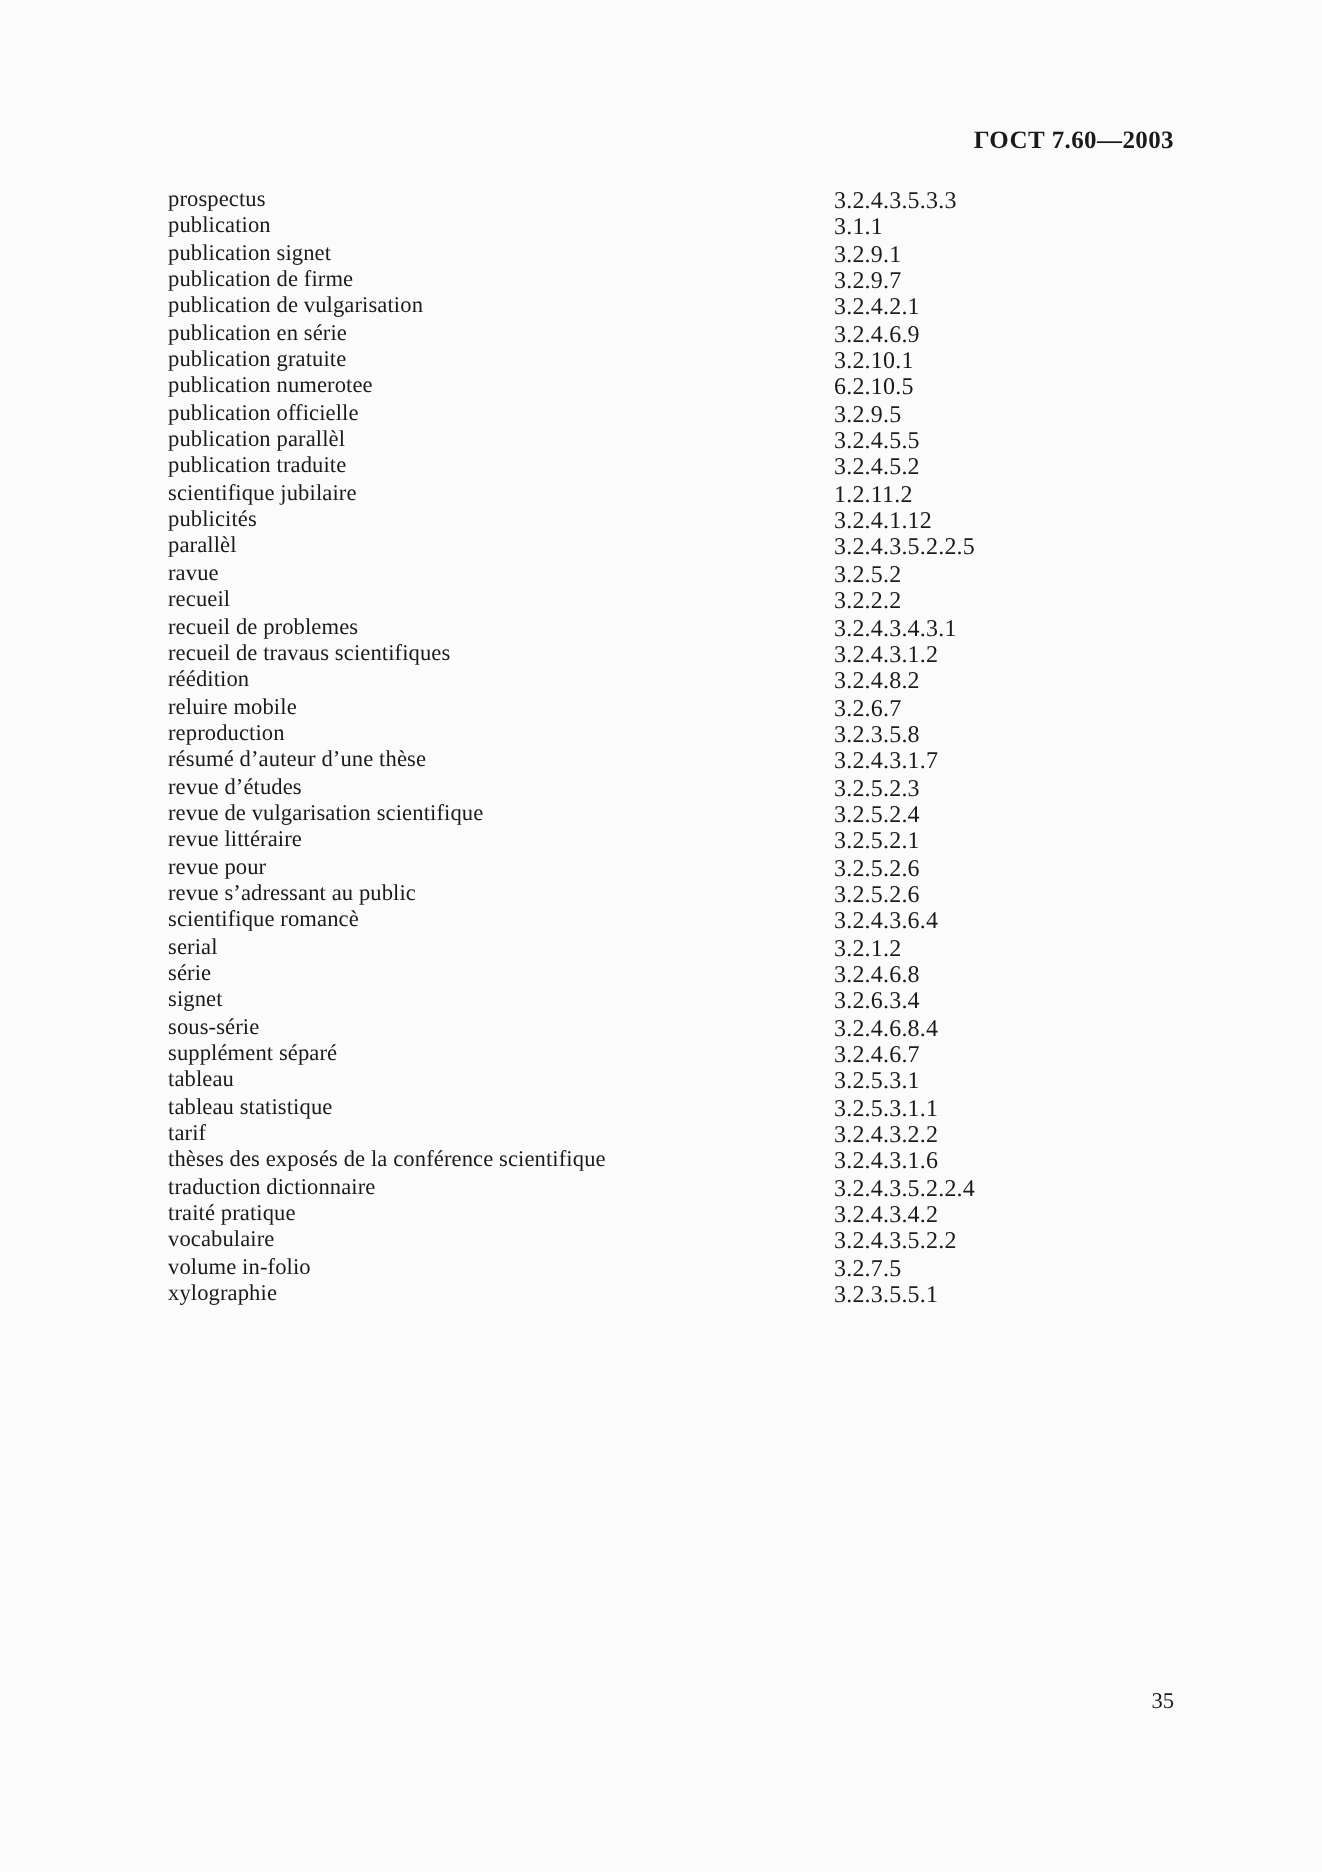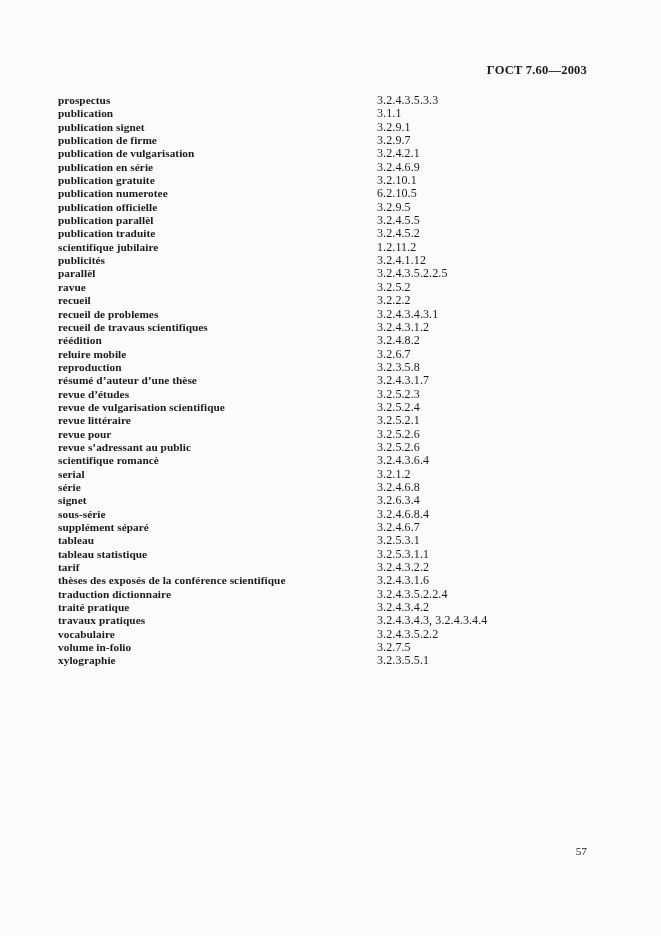--- a/index.html
+++ b/index.html
@@ -14,20 +14,21 @@
     font-family: "Liberation Serif", "DejaVu Serif", serif;
     color: #1a1a1a;
     position: relative;
     overflow: hidden;
     -webkit-font-smoothing: antialiased;
   }
 
   .page {
     position: absolute;
     inset: 0;
+    margin-left: 40px;
   }
 
   
   .page-header {
     position: absolute;
     top: 63px;
     right: 74px;
     font-size: 12.5px;
     font-weight: bold;
     letter-spacing: 0.2px;
@@ -44,24 +45,24 @@
 
   .index-entry {
     position: relative;
     height: 13.35px;
     line-height: 13.35px;
     white-space: nowrap;
   }
 
   .entry-term {
     position: absolute;
-    left: 14px;
+    left: 0;
     top: 0;
     font-size: 11.3px;
-    font-weight: bold;
+    font-weight: normal;
     letter-spacing: 0.05px;
   }
 
   .entry-ref {
     position: absolute;
     left: 333px;
     top: 0;
     font-size: 12px;
     font-weight: normal;
     letter-spacing: 0.1px;
@@ -234,32 +235,28 @@
       </div>
       <div class="index-entry">
         <span class="entry-term">traduction dictionnaire</span>
         <span class="entry-ref">3.2.4.3.5.2.2.4</span>
       </div>
       <div class="index-entry">
         <span class="entry-term">traité pratique</span>
         <span class="entry-ref">3.2.4.3.4.2</span>
       </div>
       <div class="index-entry">
-        <span class="entry-term">travaux pratiques</span>
-        <span class="entry-ref">3.2.4.3.4.3, 3.2.4.3.4.4</span>
-      </div>
-      <div class="index-entry">
         <span class="entry-term">vocabulaire</span>
         <span class="entry-ref">3.2.4.3.5.2.2</span>
       </div>
       <div class="index-entry">
         <span class="entry-term">volume in-folio</span>
         <span class="entry-ref">3.2.7.5</span>
       </div>
       <div class="index-entry">
         <span class="entry-term">xylographie</span>
         <span class="entry-ref">3.2.3.5.5.1</span>
       </div>
     </div>
 
-  <div class="page-folio">57</div>
+  <div class="page-folio">35</div>
 
 </div>
 
 </body></html>

